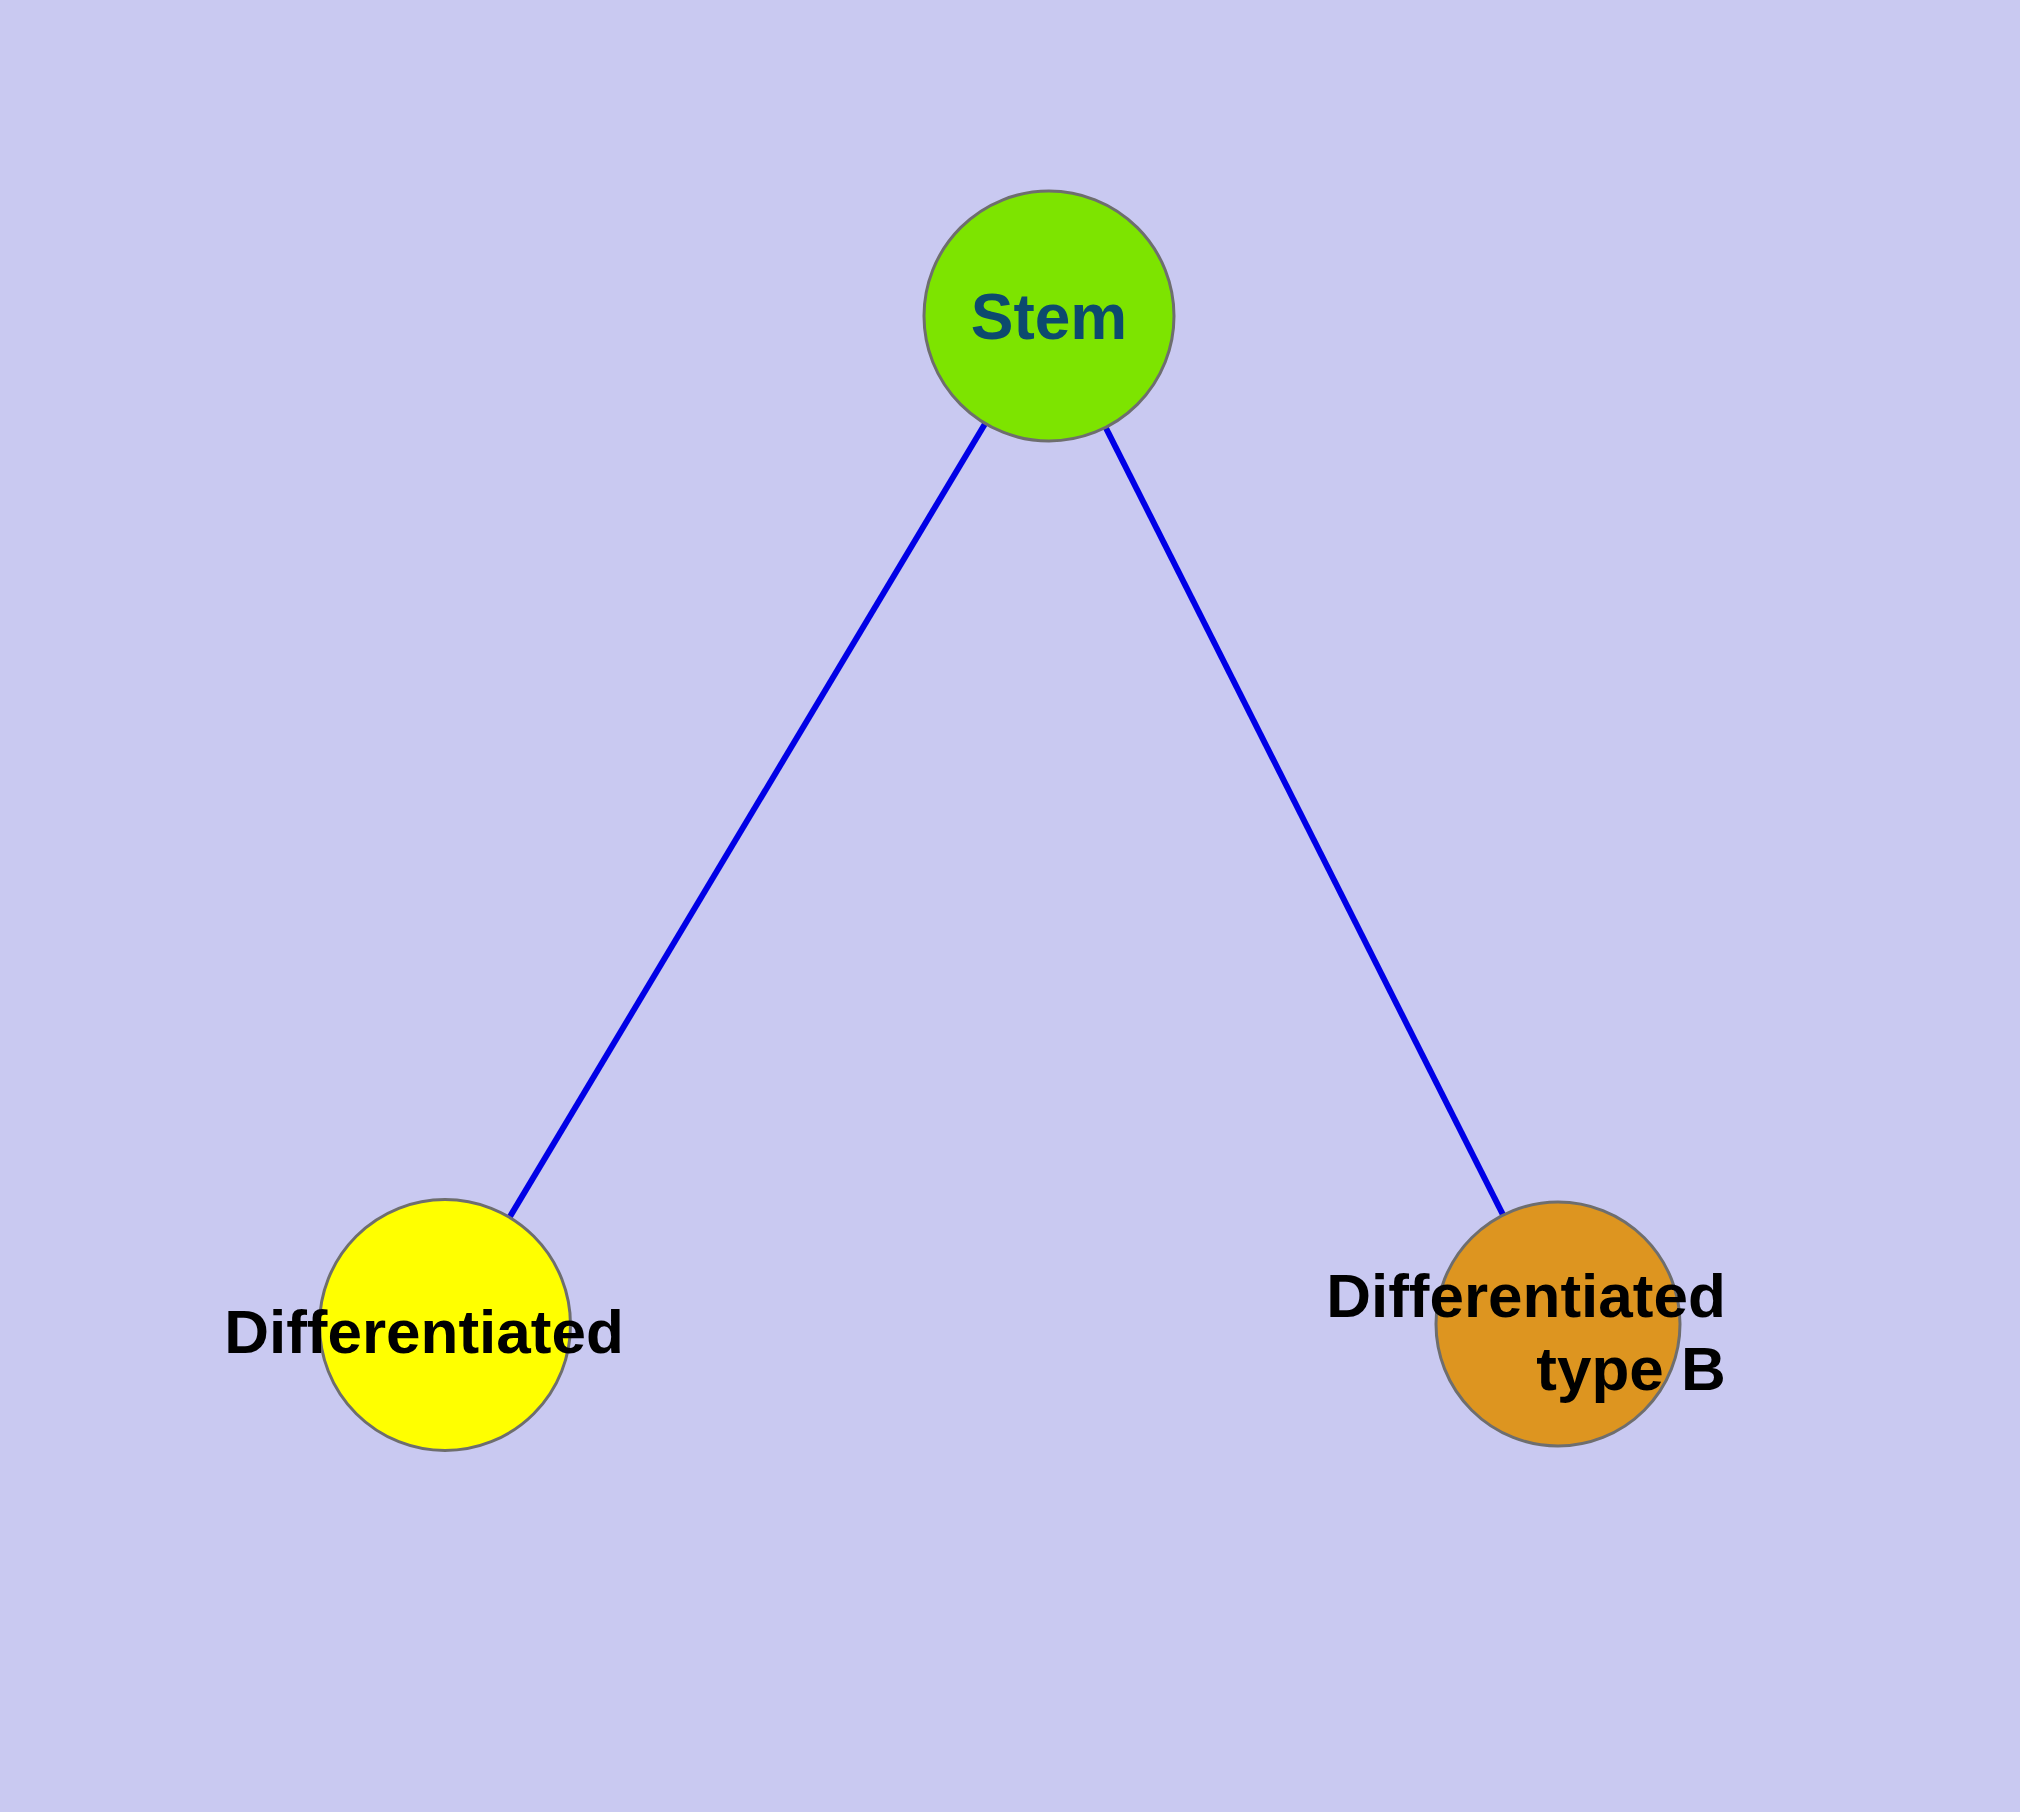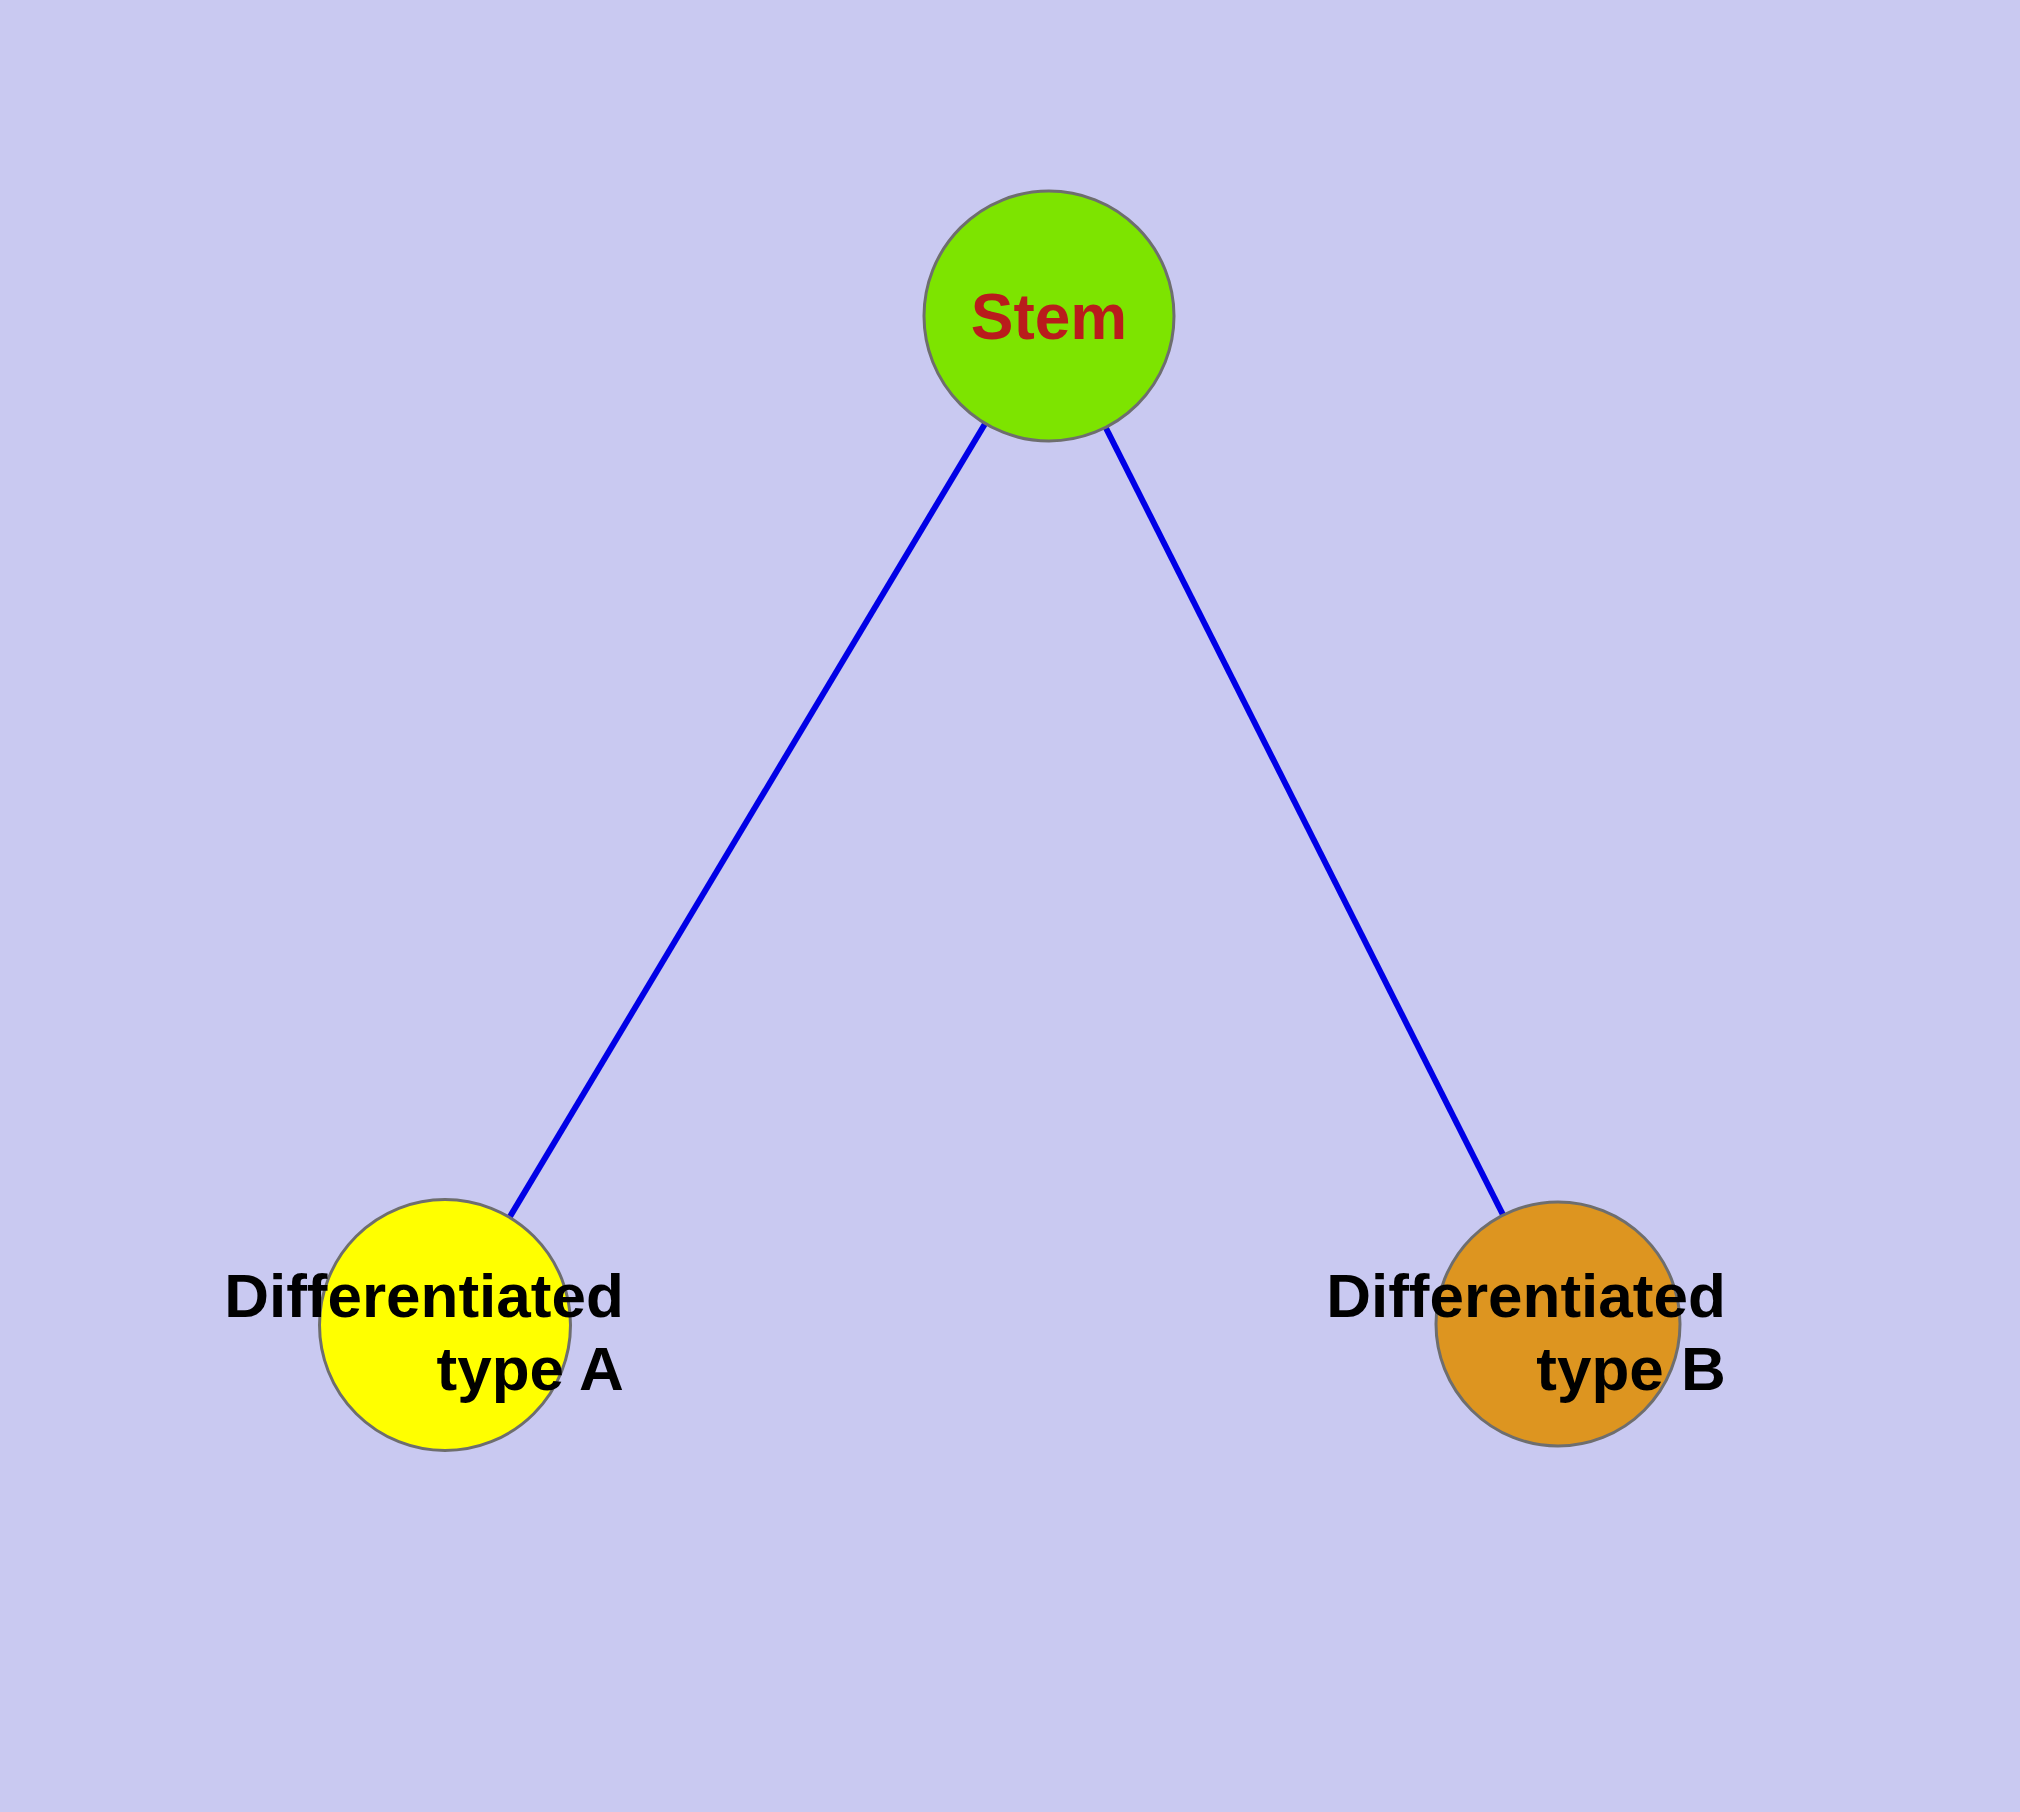--- a/index.html
+++ b/index.html
@@ -32,21 +32,21 @@
     align-items: center;
     justify-content: center;
     box-sizing: border-box;
   }
   .node-stem   { left: 1049px; top: 316px;  width: 253px; height: 253px; }
   .node-diff-a { left: 445px;  top: 1325px; width: 254px; height: 254px; }
   .node-diff-b { left: 1558px; top: 1324px; width: 247px; height: 247px; }
   .node-label-inline {
     font-size: 64px;
     font-weight: bold;
-    color: #b91c1c;
+    color: #0c4a6e;
     text-align: center;
     white-space: nowrap;
   }
   .label-block {
     position: absolute;
     transform: translate(-50%, -50%);
     text-align: right;
     font-size: 62px;
     font-weight: bold;
     color: #000;
@@ -69,21 +69,20 @@
   <div class="node node-diff-a" style="background-color: rgb(255, 255, 0);"></div>
 
   <div class="node node-diff-b" style="background-color: rgb(221, 149, 32);"></div>
 
   <div class="node node-stem" style="background-color: rgb(125, 228, 0);">
     <span class="node-label-inline">Stem</span>
   </div>
 
   <div class="label-block label-diff-a">
     <div>Differentiated</div>
-    <div>type A</div>
   </div>
 
   <div class="label-block label-diff-b">
     <div>Differentiated</div>
     <div>type B</div>
   </div>
 
 </div>
 
 

